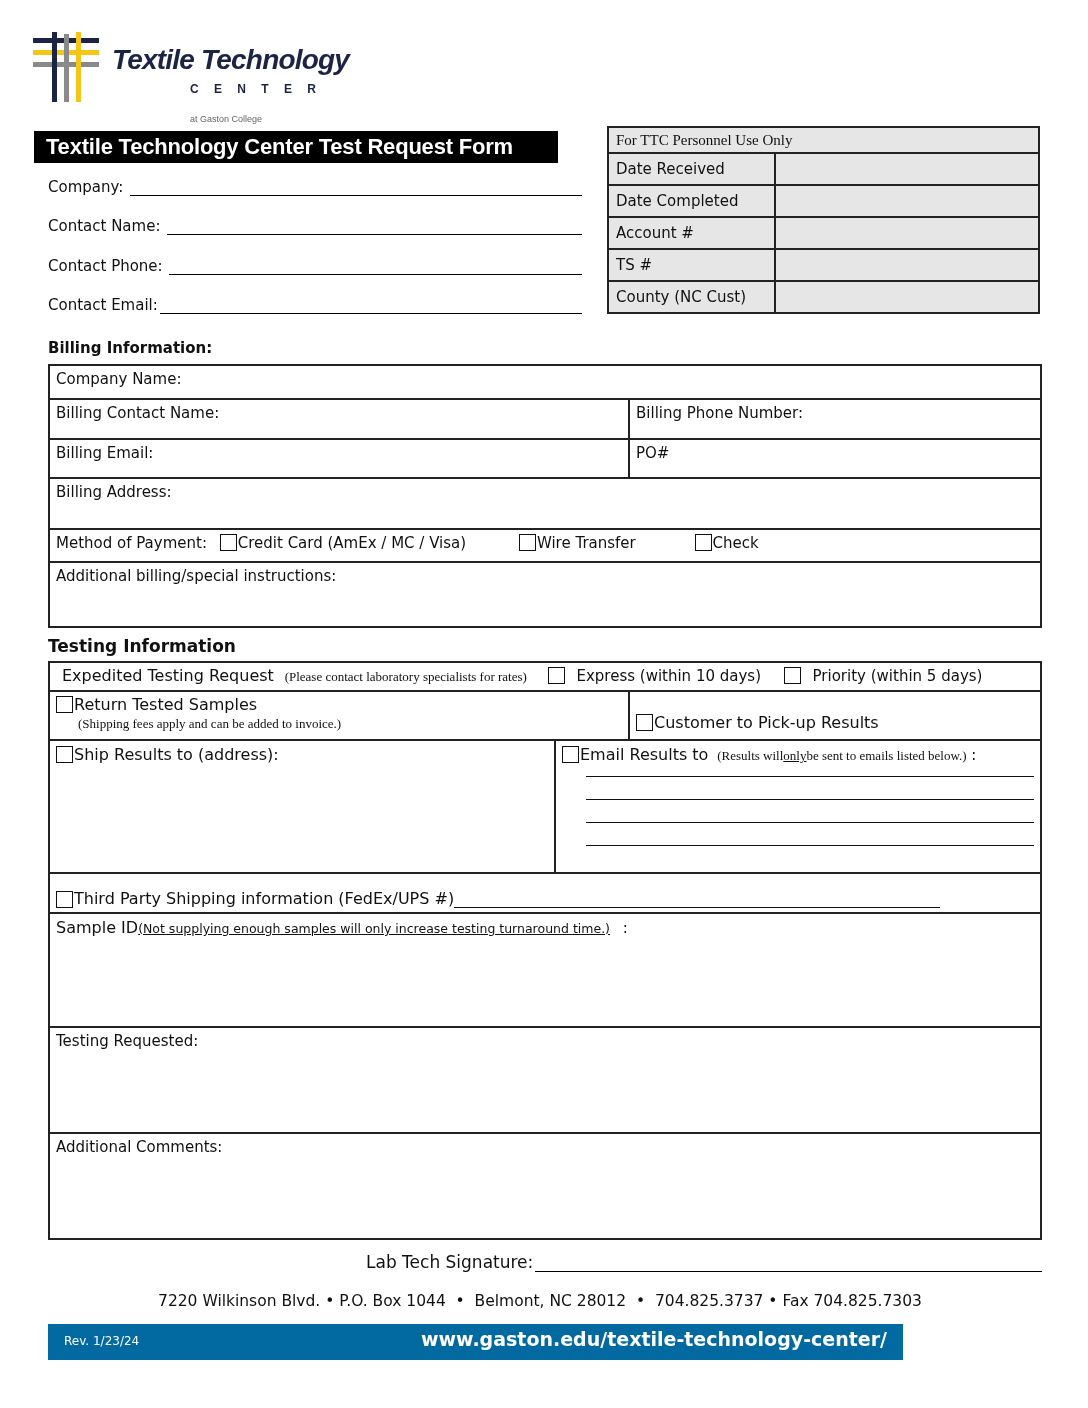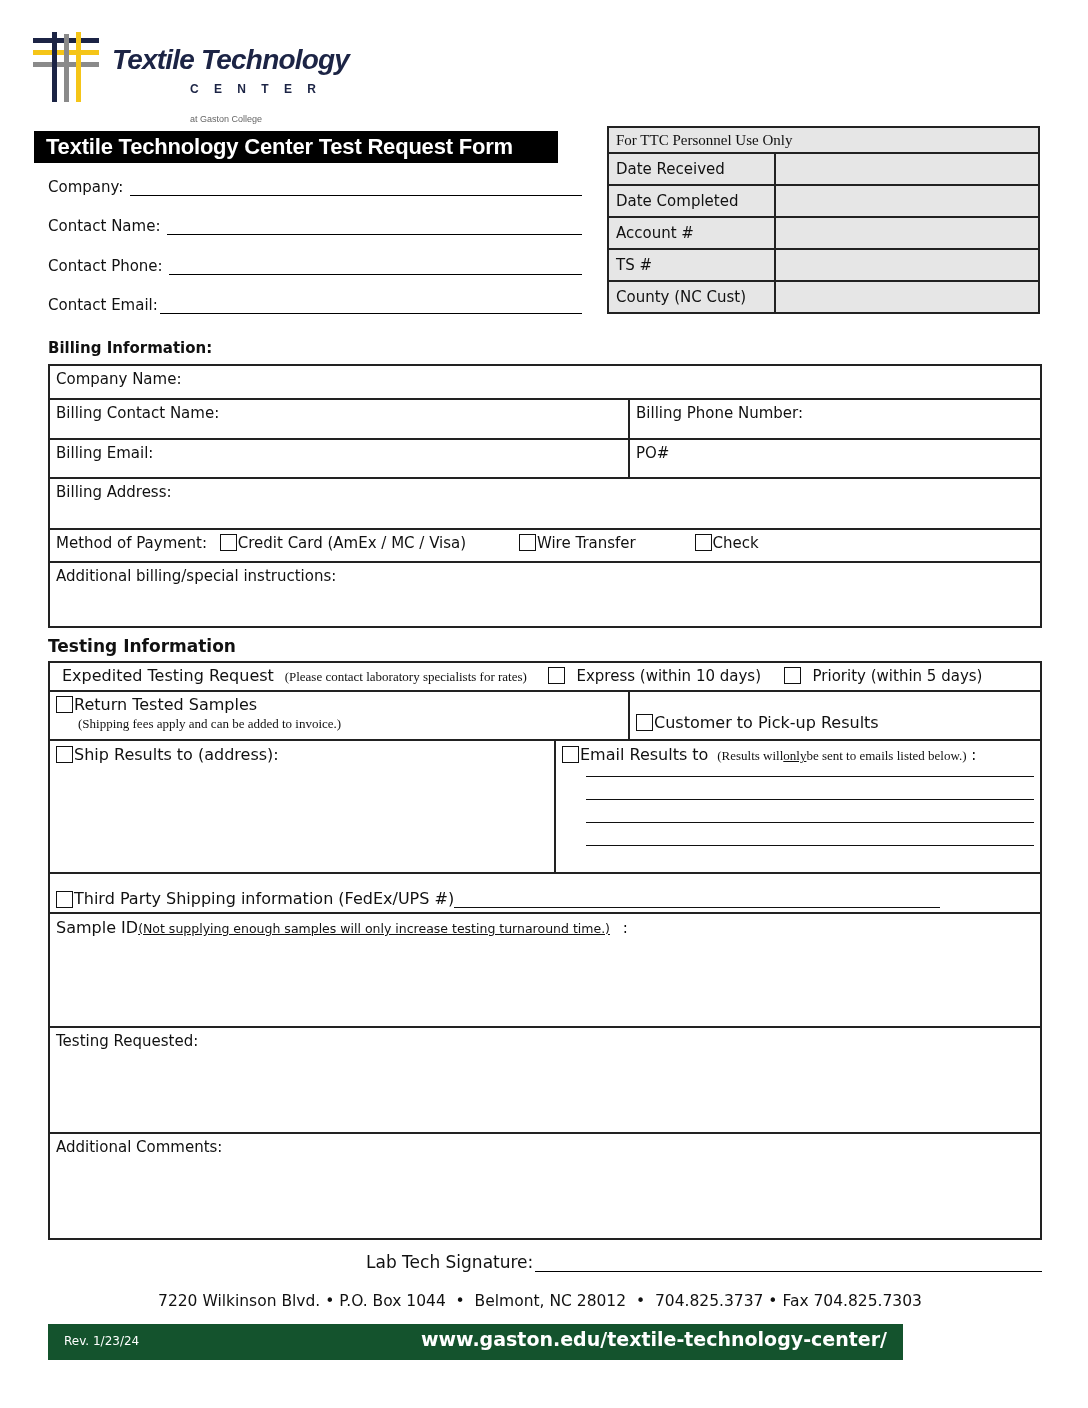--- a/index.html
+++ b/index.html
@@ -40,21 +40,21 @@
   .cb { display: inline-block; width: 17px; height: 17px; border: 1.5px solid #111; vertical-align: -3px; margin-right: 1px; background: #fff; }
   .pay-opt { display: inline-block; }
 
   .small-serif { font-family: "Liberation Serif", serif; font-size: 13px; }
 
   .email-line { height: 1px; border-bottom: 1.5px solid #111; margin-left: 24px; width: 448px; }
 
   #sig { left: 366px; top: 1252px; width: 676px; font-size: 17px; display: flex; align-items: flex-end; }
   #sig .line { flex: 1; border-bottom: 1.5px solid #000; height: 20px; margin-left: 2px; }
   #address { left: 0; width: 1080px; top: 1292px; text-align: center; font-size: 15.5px; white-space: pre; }
-  #footer-bar { left: 48px; top: 1324px; width: 855px; height: 36px; background: #14532d; color: #fff; }
+  #footer-bar { left: 48px; top: 1324px; width: 855px; height: 36px; background: #0369a1; color: #fff; }
   #rev { left: 16px; top: 10px; font-size: 12px; }
   #url { right: 16px; top: 4px; font-weight: bold; font-size: 19px; }
 </style>
 </head>
 <body>
 
 <svg id="logo-mark" class="abs" viewBox="0 0 66 70">
   <rect x="0" y="6" width="66" height="5" fill="#1c2445"></rect>
   <rect x="0" y="18" width="66" height="5" fill="#f5c518"></rect>
   <rect x="0" y="30" width="66" height="5" fill="#8a8a8a"></rect>

